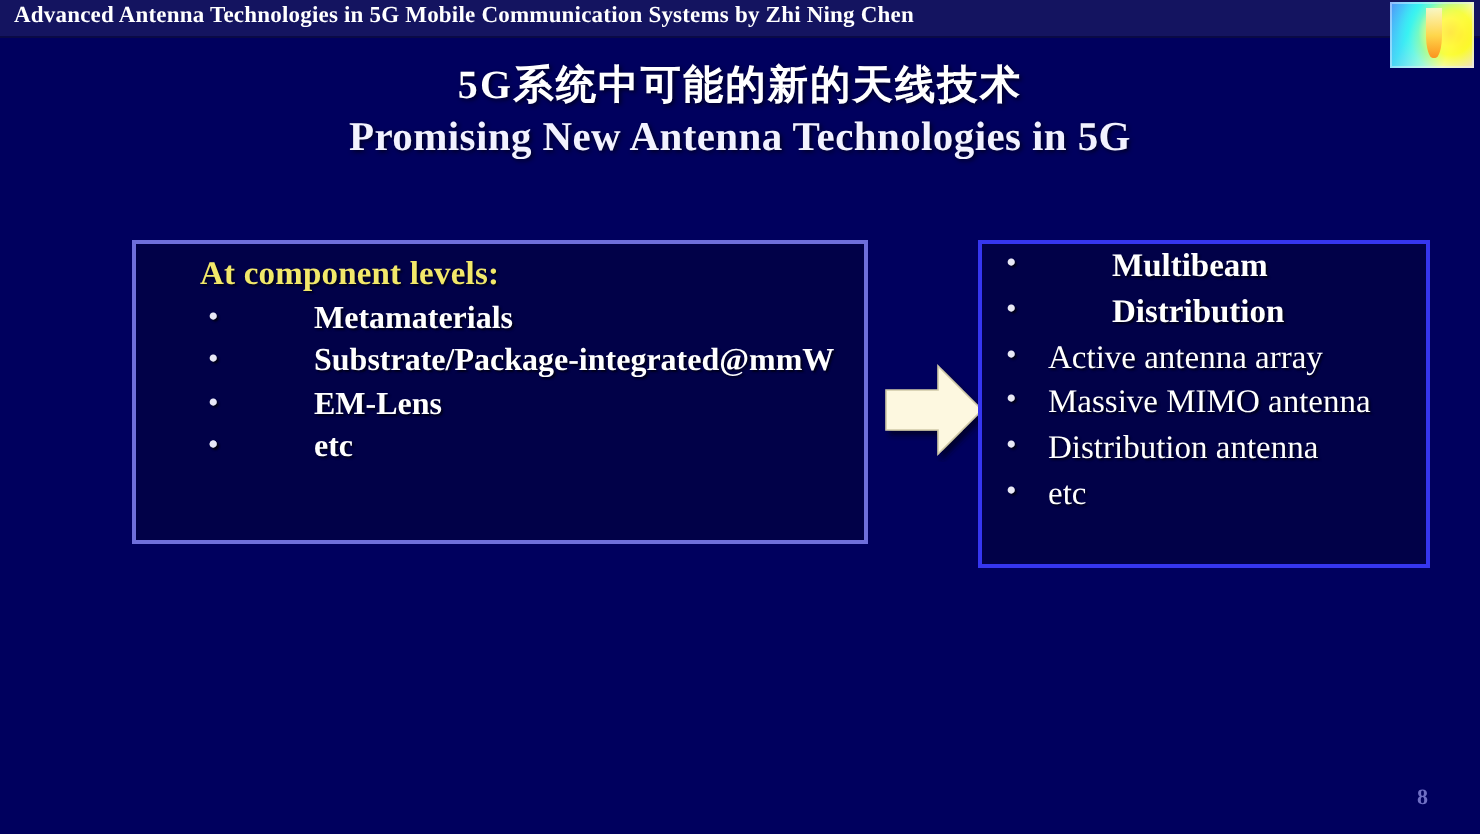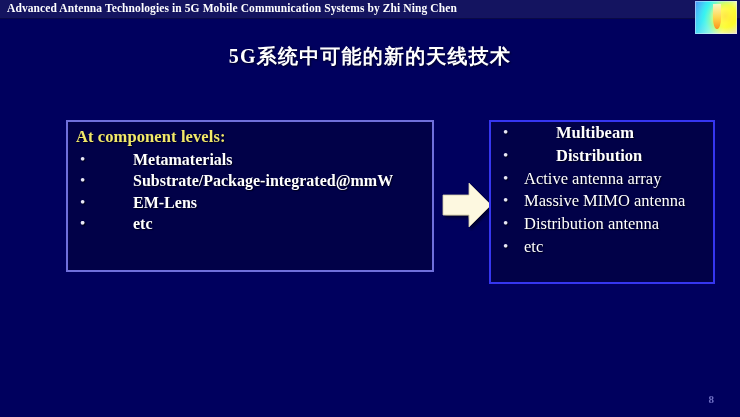--- a/index.html
+++ b/index.html
@@ -57,21 +57,21 @@
     width: 18%;
     height: 78%;
     background: linear-gradient(180deg, #fff6c8 0%, #ffd34a 55%, #ff8a17 100%);
     border-radius: 0 0 45% 45%;
     opacity: 0.92;
   }
   
   #title-cn {
     position: absolute;
     left: 0;
-    top: 43px;
+    top: 29px;
     width: 740px;
     text-align: center;
     font-size: 20px;
     font-weight: bold;
     color: #ffffff;
     letter-spacing: 1.2px;
     text-shadow: 1px 1px 2px rgba(0,0,25,0.85);
   }
   #title-en {
     position: absolute;
@@ -90,20 +90,21 @@
     position: absolute;
     box-sizing: border-box;
     background: #010148;
   }
   #panel-component {
     left: 66px;
     top: 120px;
     width: 368px;
     height: 152px;
     border: 2px solid #6f6fdb;
+    padding-left: 24px;
   }
   #panel-system {
     left: 489px;
     top: 120px;
     width: 226px;
     height: 164px;
     border: 2px solid #3636ef;
   }
   .panel-heading {
     color: #f2e86a;
@@ -162,20 +163,21 @@
 <body>
 
 <div id="slide">
 
   <div id="header-banner">
     <div id="header-title">Advanced Antenna Technologies in 5G Mobile Communication Systems by Zhi Ning Chen</div>
     <div id="header-logo"></div>
   </div>
 
   <div id="title-cn">5G系统中可能的新的天线技术</div>
+  <div id="title-en">Promising New Antenna Technologies in 5G</div>
 
   <div class="panel" id="panel-component">
     <p class="panel-heading">At component levels:</p>
     <ul class="panel-list">
         <li class="bold"><span class="bullet">•</span><span class="txt">Metamaterials</span></li>
         <li class="bold"><span class="bullet">•</span><span class="txt">Substrate/Package-integrated@mmW</span></li>
         <li class="bold"><span class="bullet">•</span><span class="txt">EM-Lens</span></li>
         <li class="bold"><span class="bullet">•</span></li>
         <li class="bold"><span class="bullet">•</span><span class="txt">etc</span></li>
       </ul>

